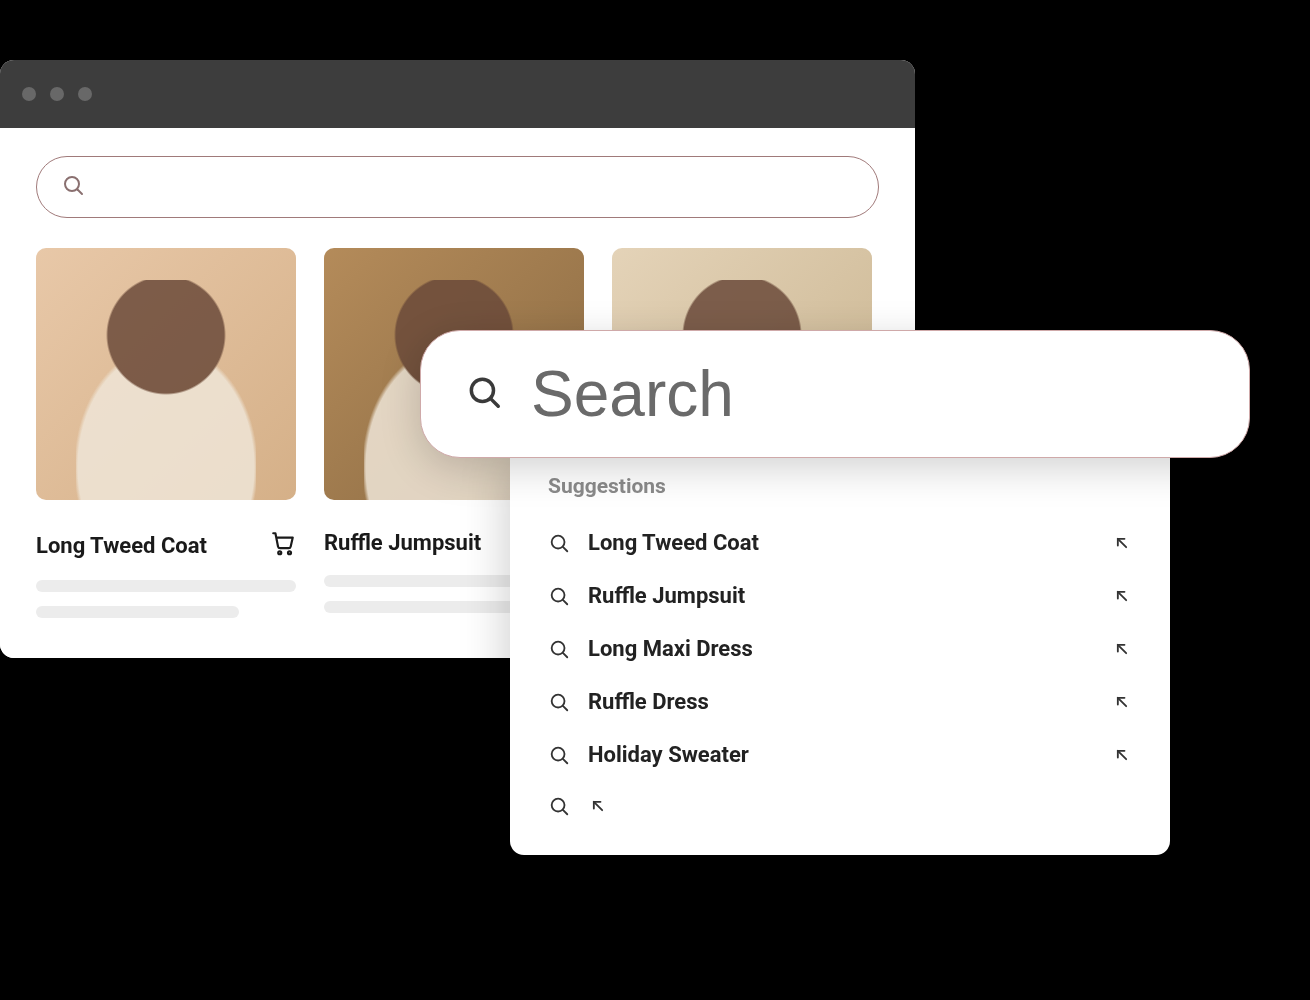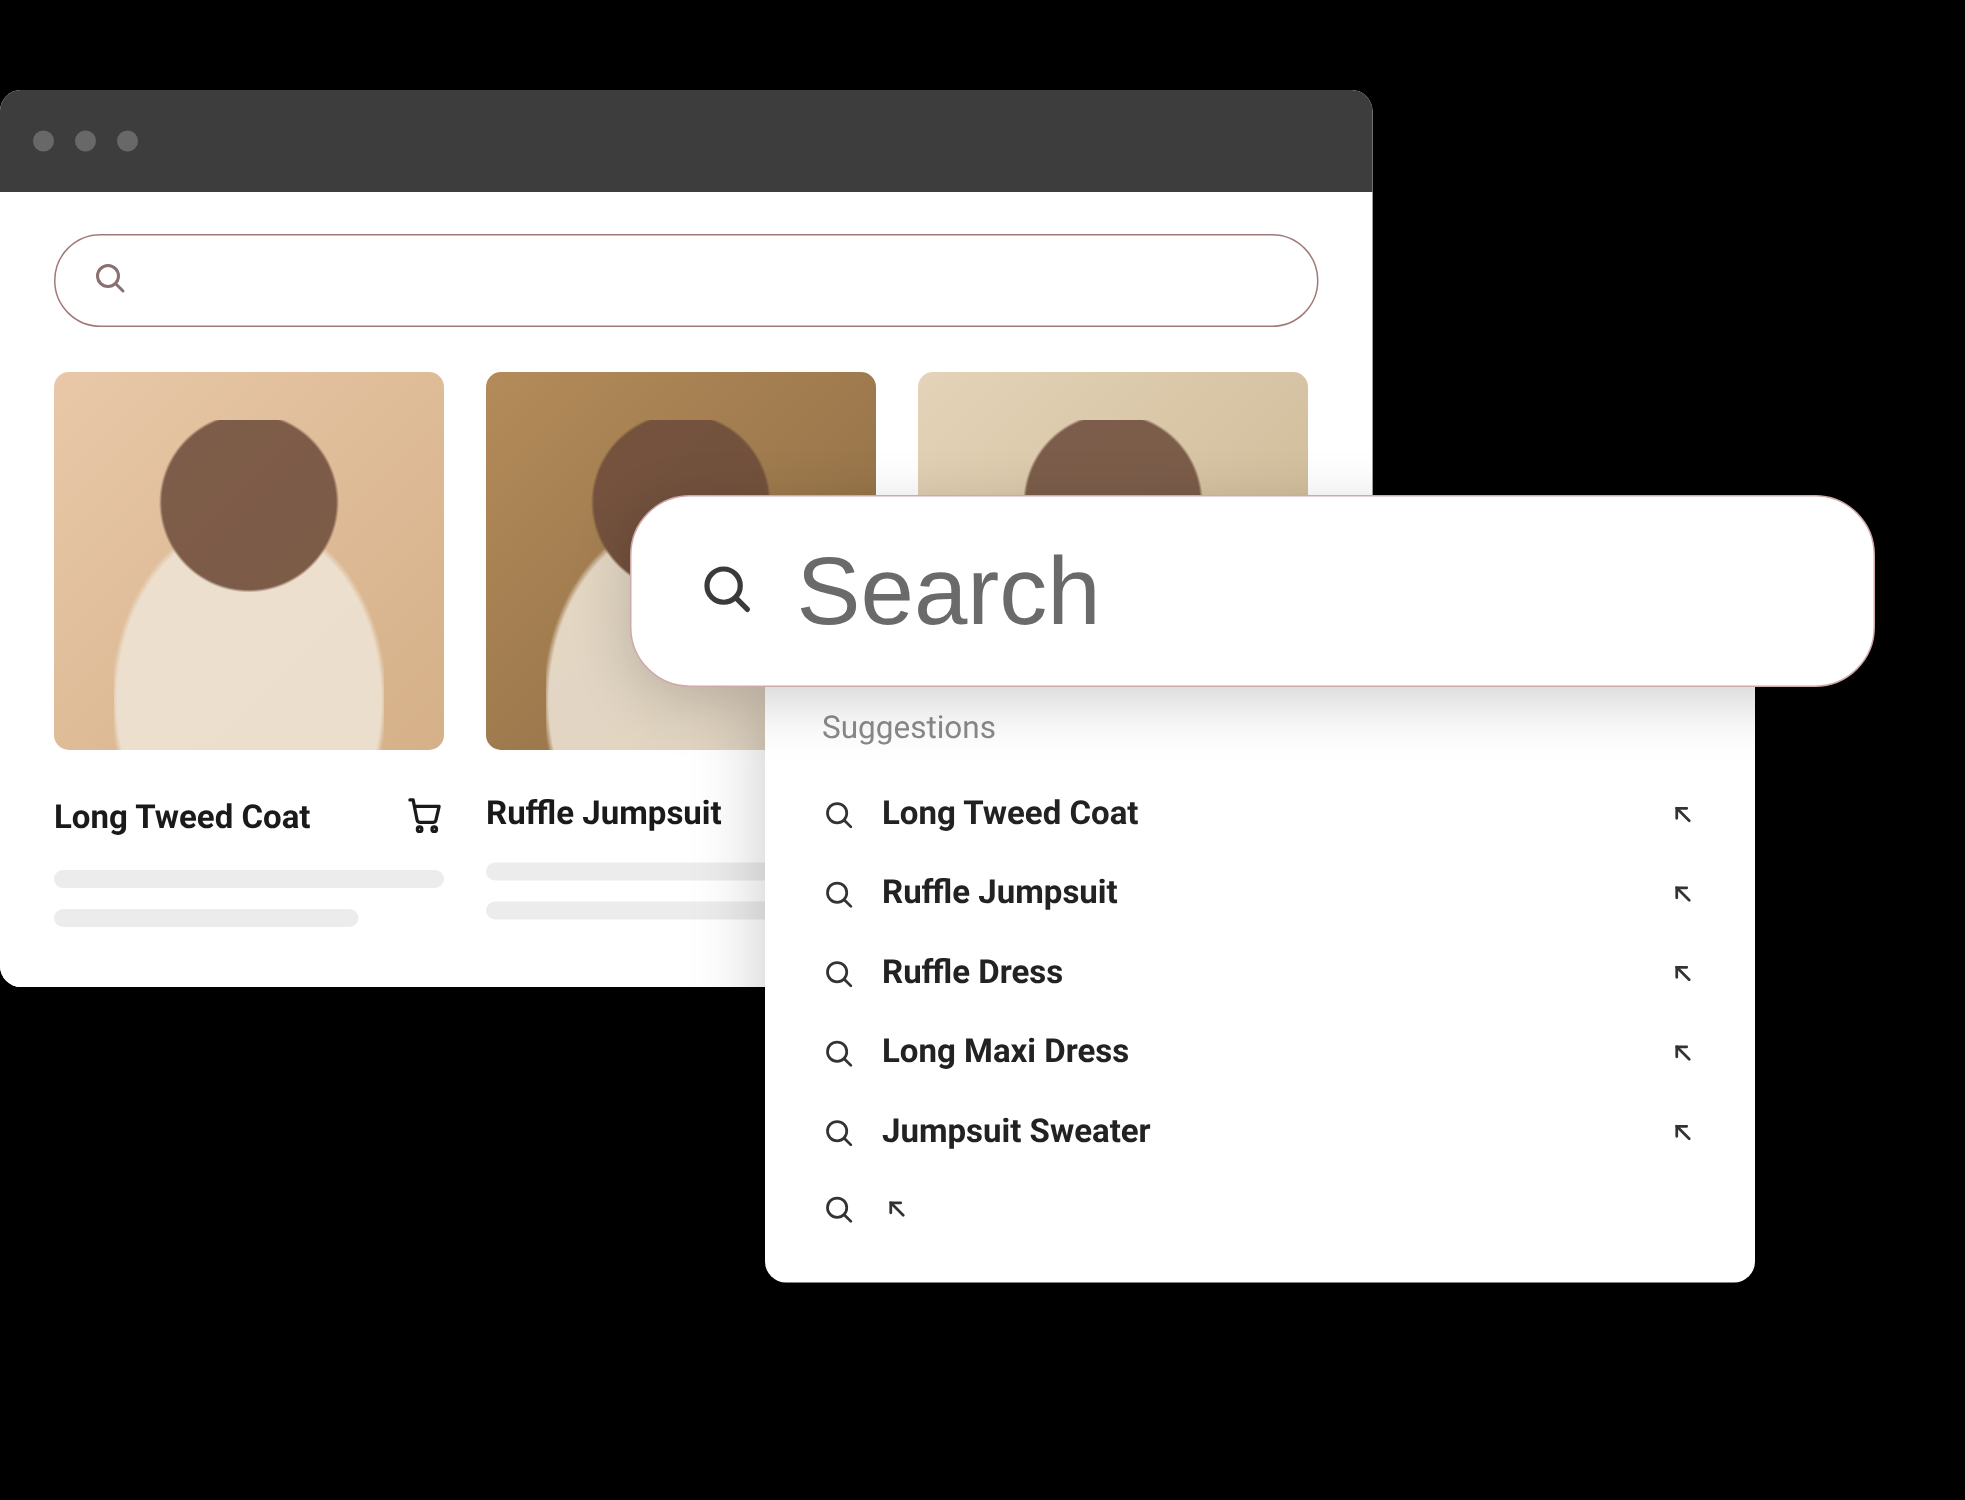--- a/index.html
+++ b/index.html
@@ -122,21 +122,21 @@
     position:absolute;
     top:110px; left:90px;
     width:660px;
     background:#fff;
     border-radius:0 0 14px 14px;
     box-shadow: 0 18px 50px rgba(0,0,0,0.22);
     padding:34px 38px 24px 38px;
     z-index:1;
   }
   .suggestions-heading {
-    font-size:21px; color:#8a8a8a; font-weight:400;
+    font-size:21px; color:#8a8a8a; font-weight:700;
     margin-bottom:18px;
   }
   .suggestion-item {
     display:flex; align-items:center;
     gap:18px;
     padding:14px 0;
     cursor:pointer;
   }
   .suggestion-item .label {
     flex:1;
@@ -244,45 +244,45 @@
         <path d="M17 17 L7 7"></path>
           <path d="M7 15 V7 H15"></path>
       </svg>
     </div>
 
     <div class="suggestion-item">
       <svg class="lead" viewBox="0 0 24 24" fill="none" stroke-width="2" stroke-linecap="round">
         <circle cx="11" cy="11" r="7"></circle>
           <line x1="21" y1="21" x2="16.5" y2="16.5"></line>
       </svg>
+      <span class="label">Long Maxi Dress</span>
+      <svg class="trail" viewBox="0 0 24 24" fill="none" stroke-width="2.2" stroke-linecap="round">
+        <path d="M17 17 L7 7"></path>
+          <path d="M7 15 V7 H15"></path>
+      </svg>
+    </div>
+
+    <div class="suggestion-item">
+      <svg class="lead" viewBox="0 0 24 24" fill="none" stroke-width="2" stroke-linecap="round">
+        <circle cx="11" cy="11" r="7"></circle>
+          <line x1="21" y1="21" x2="16.5" y2="16.5"></line>
+      </svg>
       <span class="label">Ruffle Dress</span>
       <svg class="trail" viewBox="0 0 24 24" fill="none" stroke-width="2.2" stroke-linecap="round">
         <path d="M17 17 L7 7"></path>
           <path d="M7 15 V7 H15"></path>
       </svg>
     </div>
 
     <div class="suggestion-item">
       <svg class="lead" viewBox="0 0 24 24" fill="none" stroke-width="2" stroke-linecap="round">
         <circle cx="11" cy="11" r="7"></circle>
           <line x1="21" y1="21" x2="16.5" y2="16.5"></line>
       </svg>
-      <span class="label">Long Maxi Dress</span>
-      <svg class="trail" viewBox="0 0 24 24" fill="none" stroke-width="2.2" stroke-linecap="round">
-        <path d="M17 17 L7 7"></path>
-          <path d="M7 15 V7 H15"></path>
-      </svg>
-    </div>
-
-    <div class="suggestion-item">
-      <svg class="lead" viewBox="0 0 24 24" fill="none" stroke-width="2" stroke-linecap="round">
-        <circle cx="11" cy="11" r="7"></circle>
-          <line x1="21" y1="21" x2="16.5" y2="16.5"></line>
-      </svg>
-      <span class="label">Jumpsuit Sweater</span>
+      <span class="label">Holiday Sweater</span>
       <svg class="trail" viewBox="0 0 24 24" fill="none" stroke-width="2.2" stroke-linecap="round">
         <path d="M17 17 L7 7"></path>
           <path d="M7 15 V7 H15"></path>
       </svg>
     </div>
 
     <div class="suggestion-item">
       <svg class="lead" viewBox="0 0 24 24" fill="none" stroke-width="2" stroke-linecap="round">
         <circle cx="11" cy="11" r="7"></circle>
           <line x1="21" y1="21" x2="16.5" y2="16.5"></line>

